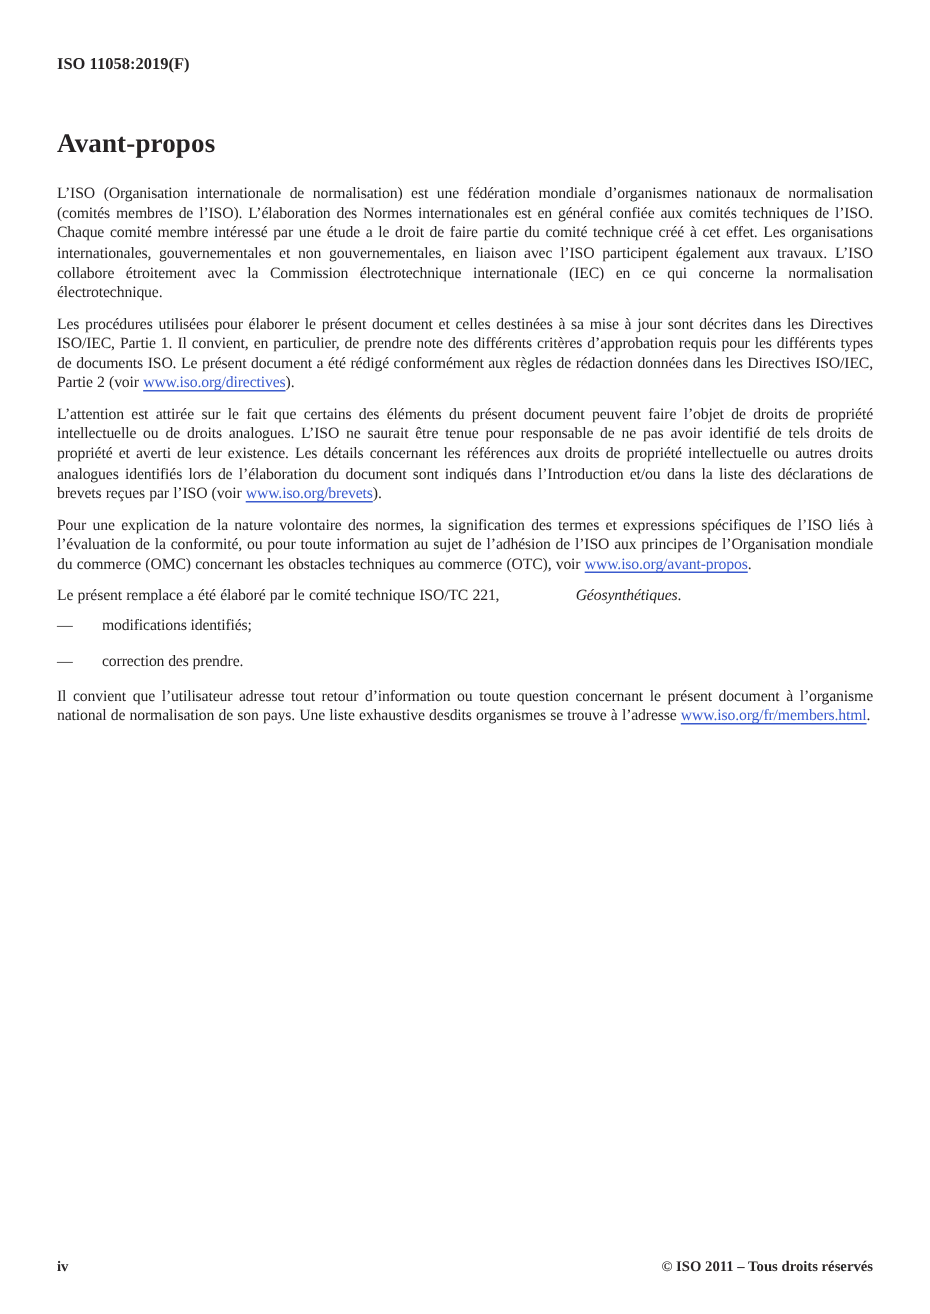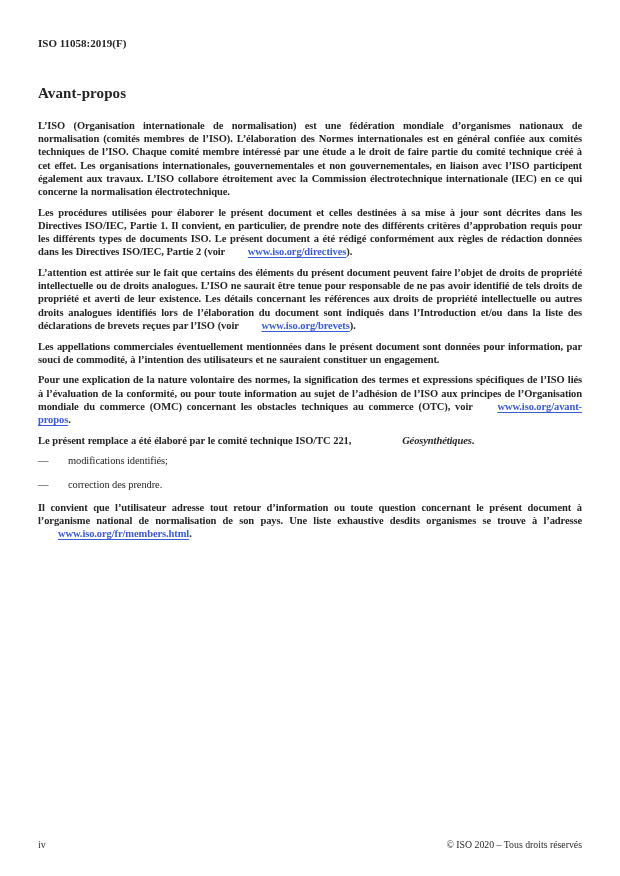--- a/index.html
+++ b/index.html
@@ -20,93 +20,91 @@
   }
   .doc-header {
     margin: 0 0 34px 0;
   }
   .doc-ref {
     font-size: 11px;
     font-weight: bold;
     letter-spacing: 0;
   }
   .title {
-    font-size: 15px;
+    font-size: 18px;
     font-weight: bold;
     margin: 0 0 17px 0;
     letter-spacing: 0.1px;
   }
   .body-text p.para {
     font-size: 10.5px;
     line-height: 13.2px;
     text-align: justify;
     margin: 0 0 7.5px 0;
     letter-spacing: -0.1px;
     word-spacing: 0.3px;
-    font-weight: bold;
   }
   .body-text p.list-item {
     font-size: 10.5px;
     line-height: 13.2px;
     margin: 3px 0 10px 0;
     display: flex;
     letter-spacing: -0.1px;
   }
   .body-text .dash {
     flex: 0 0 30px;
   }
   .doc-link {
     color: var(--link-color, #3b5bce);
     text-decoration: underline;
     text-underline-offset: 1.5px;
-    margin-left: 20px;
   }
   em {
     font-style: italic;
     margin-left: 48px;
   }
   .doc-footer {
     position: absolute;
     left: 38px;
     right: 38px;
     bottom: 26px;
     display: flex;
     justify-content: space-between;
     align-items: center;
     font-size: 9.8px;
     color: #2b2728;
+    font-weight: bold;
   }
 </style>
 </head>
 <body>
 
 <div class="page">
 
   <header class="doc-header">
     <span class="doc-ref">ISO 11058:2019(F)</span>
   </header>
 
   <h1 class="title">Avant-propos</h1>
 
   <main class="body-text">
       <p class="para"><span>L’ISO (Organisation internationale de normalisation) est une fédération mondiale d’organismes nationaux de normalisation (comités membres de l’ISO). L’élaboration des Normes internationales est en général confiée aux comités techniques de l’ISO. Chaque comité membre intéressé par une étude a le droit de faire partie du comité technique créé à cet effet. Les organisations internationales, gouvernementales et non gouvernementales, en liaison avec l’ISO participent également aux travaux. L’ISO collabore étroitement avec la Commission électrotechnique internationale (IEC) en ce qui concerne la normalisation électrotechnique.</span></p>
       <p class="para"><span>Les procédures utilisées pour élaborer le présent document et celles destinées à sa mise à jour sont décrites dans les Directives ISO/IEC, Partie 1. Il convient, en particulier, de prendre note des différents critères d’approbation requis pour les différents types de documents ISO. Le présent document a été rédigé conformément aux règles de rédaction données dans les Directives ISO/IEC, Partie 2 (voir </span><a href="#" class="doc-link">www.iso.org/directives</a><span>).</span></p>
       <p class="para"><span>L’attention est attirée sur le fait que certains des éléments du présent document peuvent faire l’objet de droits de propriété intellectuelle ou de droits analogues. L’ISO ne saurait être tenue pour responsable de ne pas avoir identifié de tels droits de propriété et averti de leur existence. Les détails concernant les références aux droits de propriété intellectuelle ou autres droits analogues identifiés lors de l’élaboration du document sont indiqués dans l’Introduction et/ou dans la liste des déclarations de brevets reçues par l’ISO (voir </span><a href="#" class="doc-link">www.iso.org/brevets</a><span>).</span></p>
-      <p class="para"><span>Les appellations commerciales éventuellement mentionnées dans le présent document sont données pour information, par souci de commodité, à l’intention des utilisateurs et ne sauraient constituer un engagement.</span></p>
       <p class="para"><span>Pour une explication de la nature volontaire des normes, la signification des termes et expressions spécifiques de l’ISO liés à l’évaluation de la conformité, ou pour toute information au sujet de l’adhésion de l’ISO aux principes de l’Organisation mondiale du commerce (OMC) concernant les obstacles techniques au commerce (OTC), voir </span><a href="#" class="doc-link">www.iso.org/avant-propos</a><span>.</span></p>
       <p class="para"><span>Le présent remplace a été élaboré par le comité technique ISO/TC 221, </span><em>Géosynthétiques</em><span>.</span></p>
       <p class="list-item">
         <span class="dash">—</span>
         <span><span>modifications identifiés;</span></span>
       </p>
       <p class="list-item">
         <span class="dash">—</span>
         <span><span>correction des prendre.</span></span>
       </p>
       <p class="para"><span>Il convient que l’utilisateur adresse tout retour d’information ou toute question concernant le présent document à l’organisme national de normalisation de son pays. Une liste exhaustive desdits organismes se trouve à l’adresse </span><a href="#" class="doc-link">www.iso.org/fr/members.html</a><span>.</span></p>
     </main>
 
   <footer class="doc-footer">
     <span>iv</span>
-    <span>© ISO 2020 – Tous droits réservés</span>
+    <span>© ISO 2011 – Tous droits réservés</span>
   </footer>
 
 </div>
 
 </body></html>

